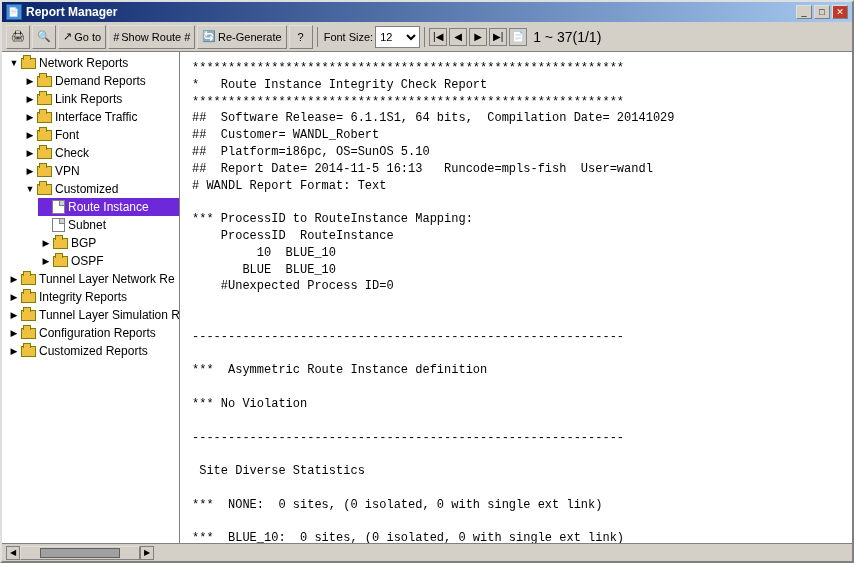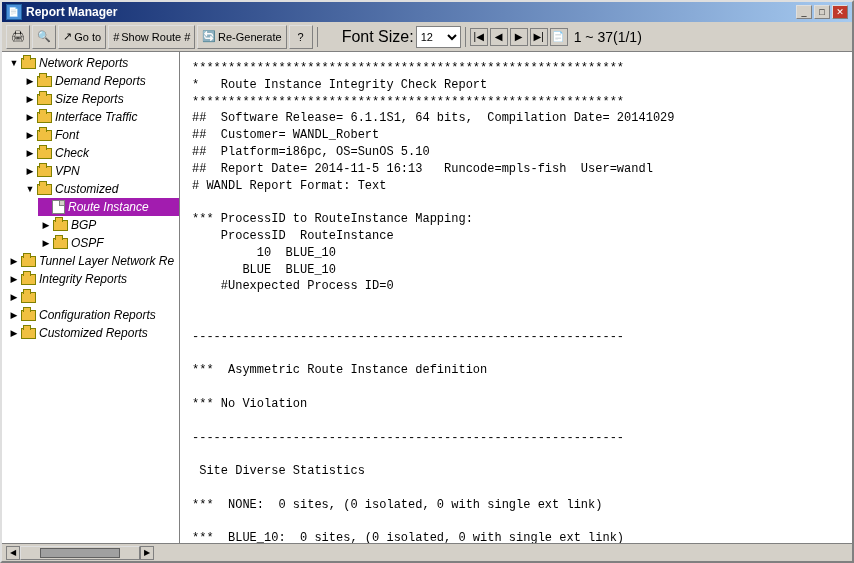--- a/index.html
+++ b/index.html
@@ -96,22 +96,22 @@
       font-size: 11px;
       gap: 2px;
     }
     .toolbar-sep {
       width: 1px;
       height: 20px;
       background: #808080;
       margin: 0 2px;
     }
     .toolbar-label {
-      font-size: 16px;
-      margin-left: 20px;
+      font-size: 11px;
+      margin-left: 2px;
     }
     .font-size-select {
       height: 22px;
       width: 45px;
       font-size: 11px;
       background: white;
       border: 1px solid #808080;
     }
     .nav-btn {
       width: 18px;
@@ -147,21 +147,21 @@
     .sidebar::-webkit-scrollbar-thumb { background: #a0a0a0; border: 1px solid #808080; }
     .tree-item {
       display: flex;
       align-items: center;
       padding: 1px 0;
       cursor: pointer;
       white-space: nowrap;
       font-size: 12px;
       height: 18px;
     }
-    .tree-item.selected { background: #a21caf; color: white; }
+    .tree-item.selected { background: #6d28d9; color: white; }
     .tree-item.selected .item-label { color: white; }
     .expander {
       width: 12px;
       height: 12px;
       display: flex;
       align-items: center;
       justify-content: center;
       flex-shrink: 0;
       font-size: 9px;
       margin-left: 2px;
@@ -211,21 +211,20 @@
       right: 0;
       width: 4px;
       height: 4px;
       background: #d4d0c8;
       border-left: 1px solid #808080;
       border-bottom: 1px solid #808080;
     }
     .item-label {
       font-size: 12px;
       color: #000;
-      font-style: italic;
     }
     .indent-1 { margin-left: 4px; }
     .indent-2 { margin-left: 20px; }
     .indent-3 { margin-left: 36px; }
     .report-pane {
       flex: 1;
       background: white;
       overflow: hidden;
       display: flex;
       flex-direction: column;
@@ -366,21 +365,21 @@
             <span class="folder-shape"></span>
           </span>
         <span class="item-label">Demand Reports</span>
       </div>
 
       <div class="tree-item indent-2">
         <span class="expander">▶</span>
         <span class="folder-icon">
             <span class="folder-shape"></span>
           </span>
-        <span class="item-label">Size Reports</span>
+        <span class="item-label">Link Reports</span>
       </div>
 
       <div class="tree-item indent-2">
         <span class="expander">▶</span>
         <span class="folder-icon">
             <span class="folder-shape"></span>
           </span>
         <span class="item-label">Interface Traffic</span>
       </div>
 
@@ -415,22 +414,27 @@
           </span>
         <span class="item-label">Customized</span>
       </div>
 
       <div class="tree-item indent-3 selected">
         <span class="expander"> </span>
         <span class="doc-icon"></span>
         <span class="item-label">Route Instance</span>
       </div>
 
-
       <div class="tree-item indent-3">
+        <span class="expander"> </span>
+        <span class="doc-icon"></span>
+        <span class="item-label">Subnet</span>
+      </div>
+
+      <div class="tree-item indent-3">
         <span class="expander">▶</span>
         <span class="folder-icon">
             <span class="folder-shape"></span>
           </span>
         <span class="item-label">BGP</span>
       </div>
 
       <div class="tree-item indent-3">
         <span class="expander">▶</span>
         <span class="folder-icon">
@@ -453,20 +457,21 @@
             <span class="folder-shape"></span>
           </span>
         <span class="item-label">Integrity Reports</span>
       </div>
 
       <div class="tree-item indent-1">
         <span class="expander">▶</span>
         <span class="folder-icon">
             <span class="folder-shape"></span>
           </span>
+        <span class="item-label">Tunnel Layer Simulation R</span>
       </div>
 
       <div class="tree-item indent-1">
         <span class="expander">▶</span>
         <span class="folder-icon">
             <span class="folder-shape"></span>
           </span>
         <span class="item-label">Configuration Reports</span>
       </div>
 

